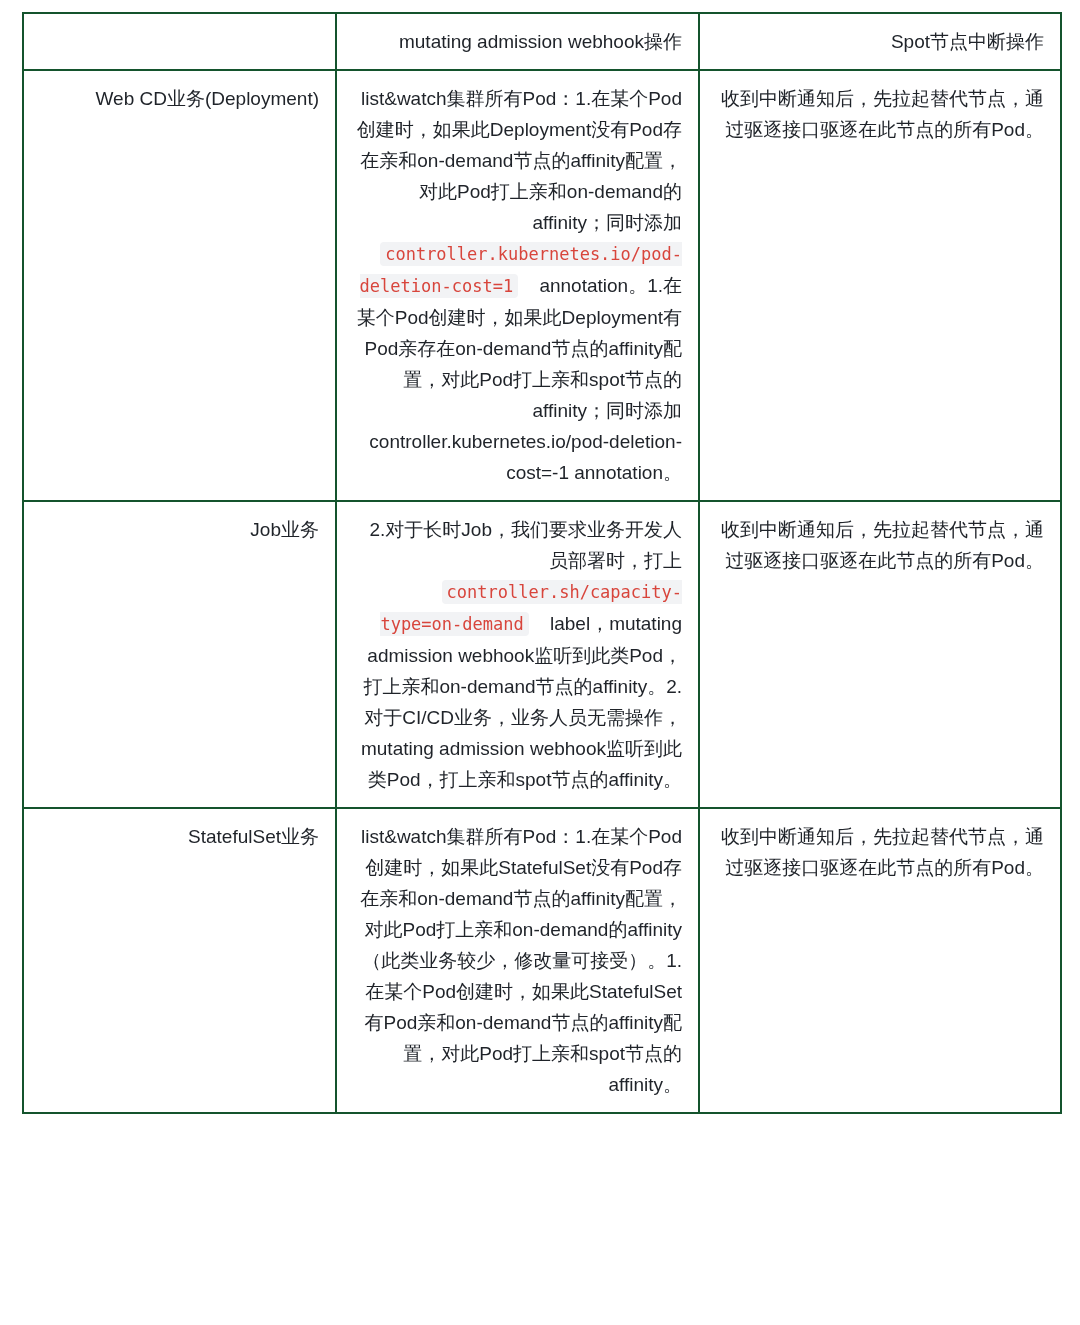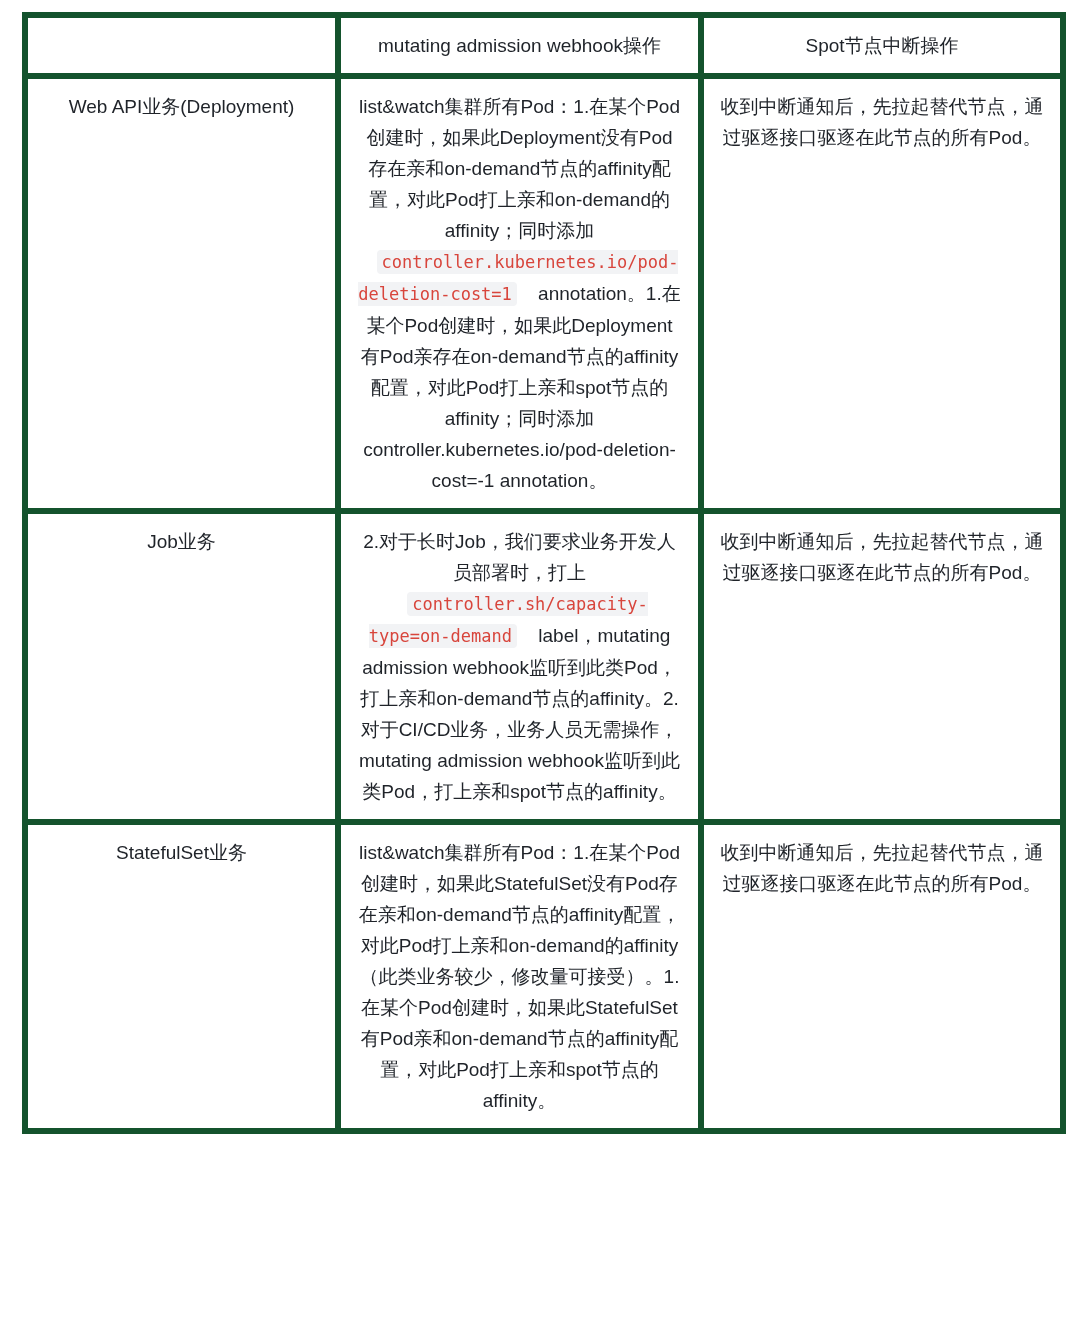--- a/index.html
+++ b/index.html
@@ -14,23 +14,23 @@
   .doc-table-wrap {
     padding: 12px 20px 16px 22px;
   }
   table.doc-table {
     border-collapse: collapse;
     table-layout: fixed;
     width: 1038px;
   }
   .doc-table th,
   .doc-table td {
-    border: 6px solid #14532d;
+    border: 2px solid #14532d;
     vertical-align: top;
-    text-align: center;
+    text-align: right;
     padding: 12px 16px;
     font-size: 19px;
     line-height: 31px;
     font-weight: 400;
     word-wrap: break-word;
     overflow-wrap: break-word;
   }
   .doc-table th {
     height: 31px;
     white-space: nowrap;
@@ -63,21 +63,21 @@
     </colgroup>
     <thead>
       <tr>
         <th></th>
         <th>mutating admission webhook操作</th>
         <th>Spot节点中断操作</th>
       </tr>
     </thead>
     <tbody>
       <tr>
-        <td>Web API业务(Deployment)</td>
+        <td>Web CD业务(Deployment)</td>
         <td><span class="text-seg">list&amp;watch集群所有Pod：1.在某个Pod创建时，如果此Deployment没有Pod存在亲和on-demand节点的affinity配置，对此Pod打上亲和on-demand的affinity；同时添加 </span><span class="inline-code">controller.kubernetes.io/pod-deletion-cost=1</span><span class="text-seg"> annotation。1.在某个Pod创建时，如果此Deployment有Pod亲存在on-demand节点的affinity配置，对此Pod打上亲和spot节点的affinity；同时添加 controller.kubernetes.io/pod-deletion-cost=-1 annotation。</span></td>
         <td>收到中断通知后，先拉起替代节点，通过驱逐接口驱逐在此节点的所有Pod。</td>
       </tr>
       <tr>
         <td>Job业务</td>
         <td><span class="text-seg">2.对于长时Job，我们要求业务开发人员部署时，打上 </span><span class="inline-code">controller.sh/capacity-type=on-demand</span><span class="text-seg"> label，mutating admission webhook监听到此类Pod，打上亲和on-demand节点的affinity。2.对于CI/CD业务，业务人员无需操作，mutating admission webhook监听到此类Pod，打上亲和spot节点的affinity。</span></td>
         <td>收到中断通知后，先拉起替代节点，通过驱逐接口驱逐在此节点的所有Pod。</td>
       </tr>
       <tr>
         <td>StatefulSet业务</td>

